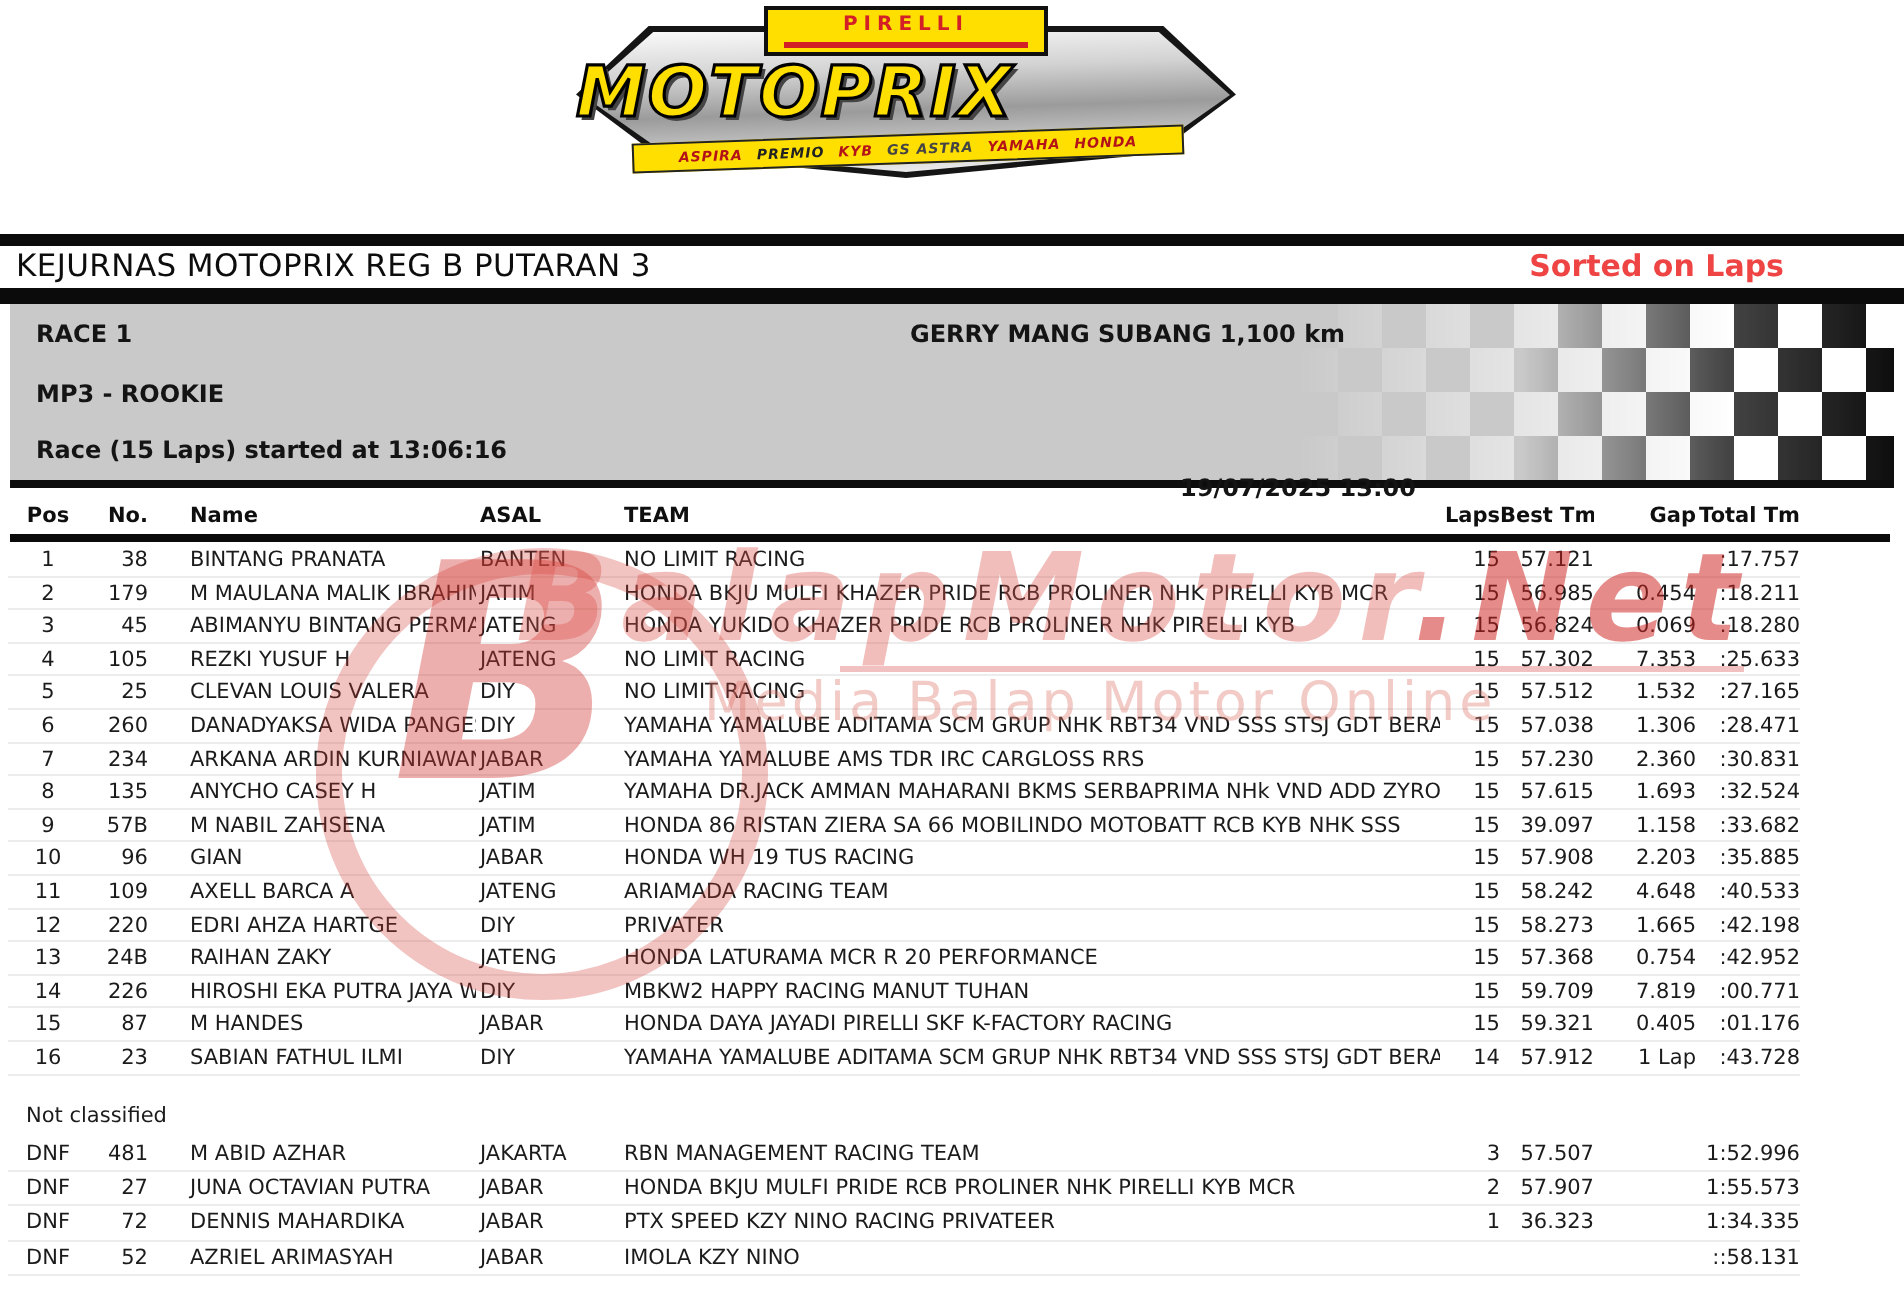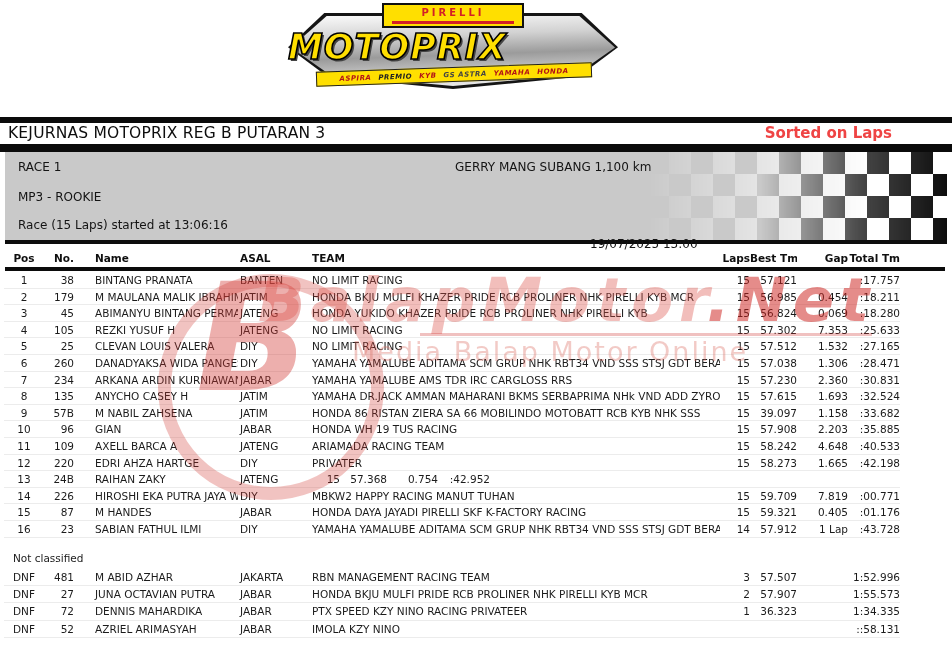--- a/index.html
+++ b/index.html
@@ -31,21 +31,21 @@
 
   
   .bar-top{position:absolute;left:0;top:117px;width:952px;height:6px;background:#0b0b0b;}
   .title-left{position:absolute;left:8px;top:122px;height:22px;line-height:22px;font-size:15.5px;font-weight:500;color:#0d0d0d;letter-spacing:0.2px;}
   .title-right{position:absolute;right:60px;top:122px;height:22px;line-height:22px;font-size:15px;font-weight:bold;color:#ef4444;}
   .bar-mid{position:absolute;left:0;top:144px;width:952px;height:8px;background:#0b0b0b;}
 
   
   .infobox{position:absolute;left:5px;top:152px;width:942px;height:88px;background:#c9c9c9;
     border-bottom:4px solid #0d0d0d;box-sizing:content-box;font-size:12px;color:#141414;}
-  .infobox .t{position:absolute;white-space:nowrap;}
+  .infobox .t{position:absolute;white-space:nowrap;font-weight:bold;}
   .info-race{left:13px;top:8px;}
   .info-loc{left:450px;top:8px;}
   .info-class{left:13px;top:38px;}
   .info-date{left:585px;top:38px;margin-top:47px;}
   .info-start{left:13px;top:66px;}
   .checkers{position:absolute;right:0;top:0;width:300px;height:88px;overflow:hidden;}
   .checker-layer{position:absolute;inset:0;background-size:44px 44px;background-repeat:repeat;}
   .checker-white{background-image:conic-gradient(#ffffff 0 25%,transparent 25% 50%,#ffffff 50% 75%,transparent 75%);
     -webkit-mask-image:linear-gradient(to right,transparent 0%,rgba(0,0,0,.55) 40%,#000 75%);
     mask-image:linear-gradient(to right,transparent 0%,rgba(0,0,0,.55) 40%,#000 75%);}
@@ -267,20 +267,21 @@
         <div class="cell c-laps">15</div>
         <div class="cell c-best">58.273</div>
         <div class="cell c-gap">1.665</div>
         <div class="cell c-total">:42.198</div>
       </div>
       <div class="trow">
         <div class="cell c-pos">13</div>
         <div class="cell c-no">24B</div>
         <div class="cell c-name">RAIHAN ZAKY</div>
         <div class="cell c-asal">JATENG</div>
+        <div class="cell c-team">HONDA LATURAMA MCR R 20 PERFORMANCE</div>
         <div class="cell c-laps">15</div>
         <div class="cell c-best">57.368</div>
         <div class="cell c-gap">0.754</div>
         <div class="cell c-total">:42.952</div>
       </div>
       <div class="trow">
         <div class="cell c-pos">14</div>
         <div class="cell c-no">226</div>
         <div class="cell c-name">HIROSHI EKA PUTRA JAYA WISESA</div>
         <div class="cell c-asal">DIY</div>

